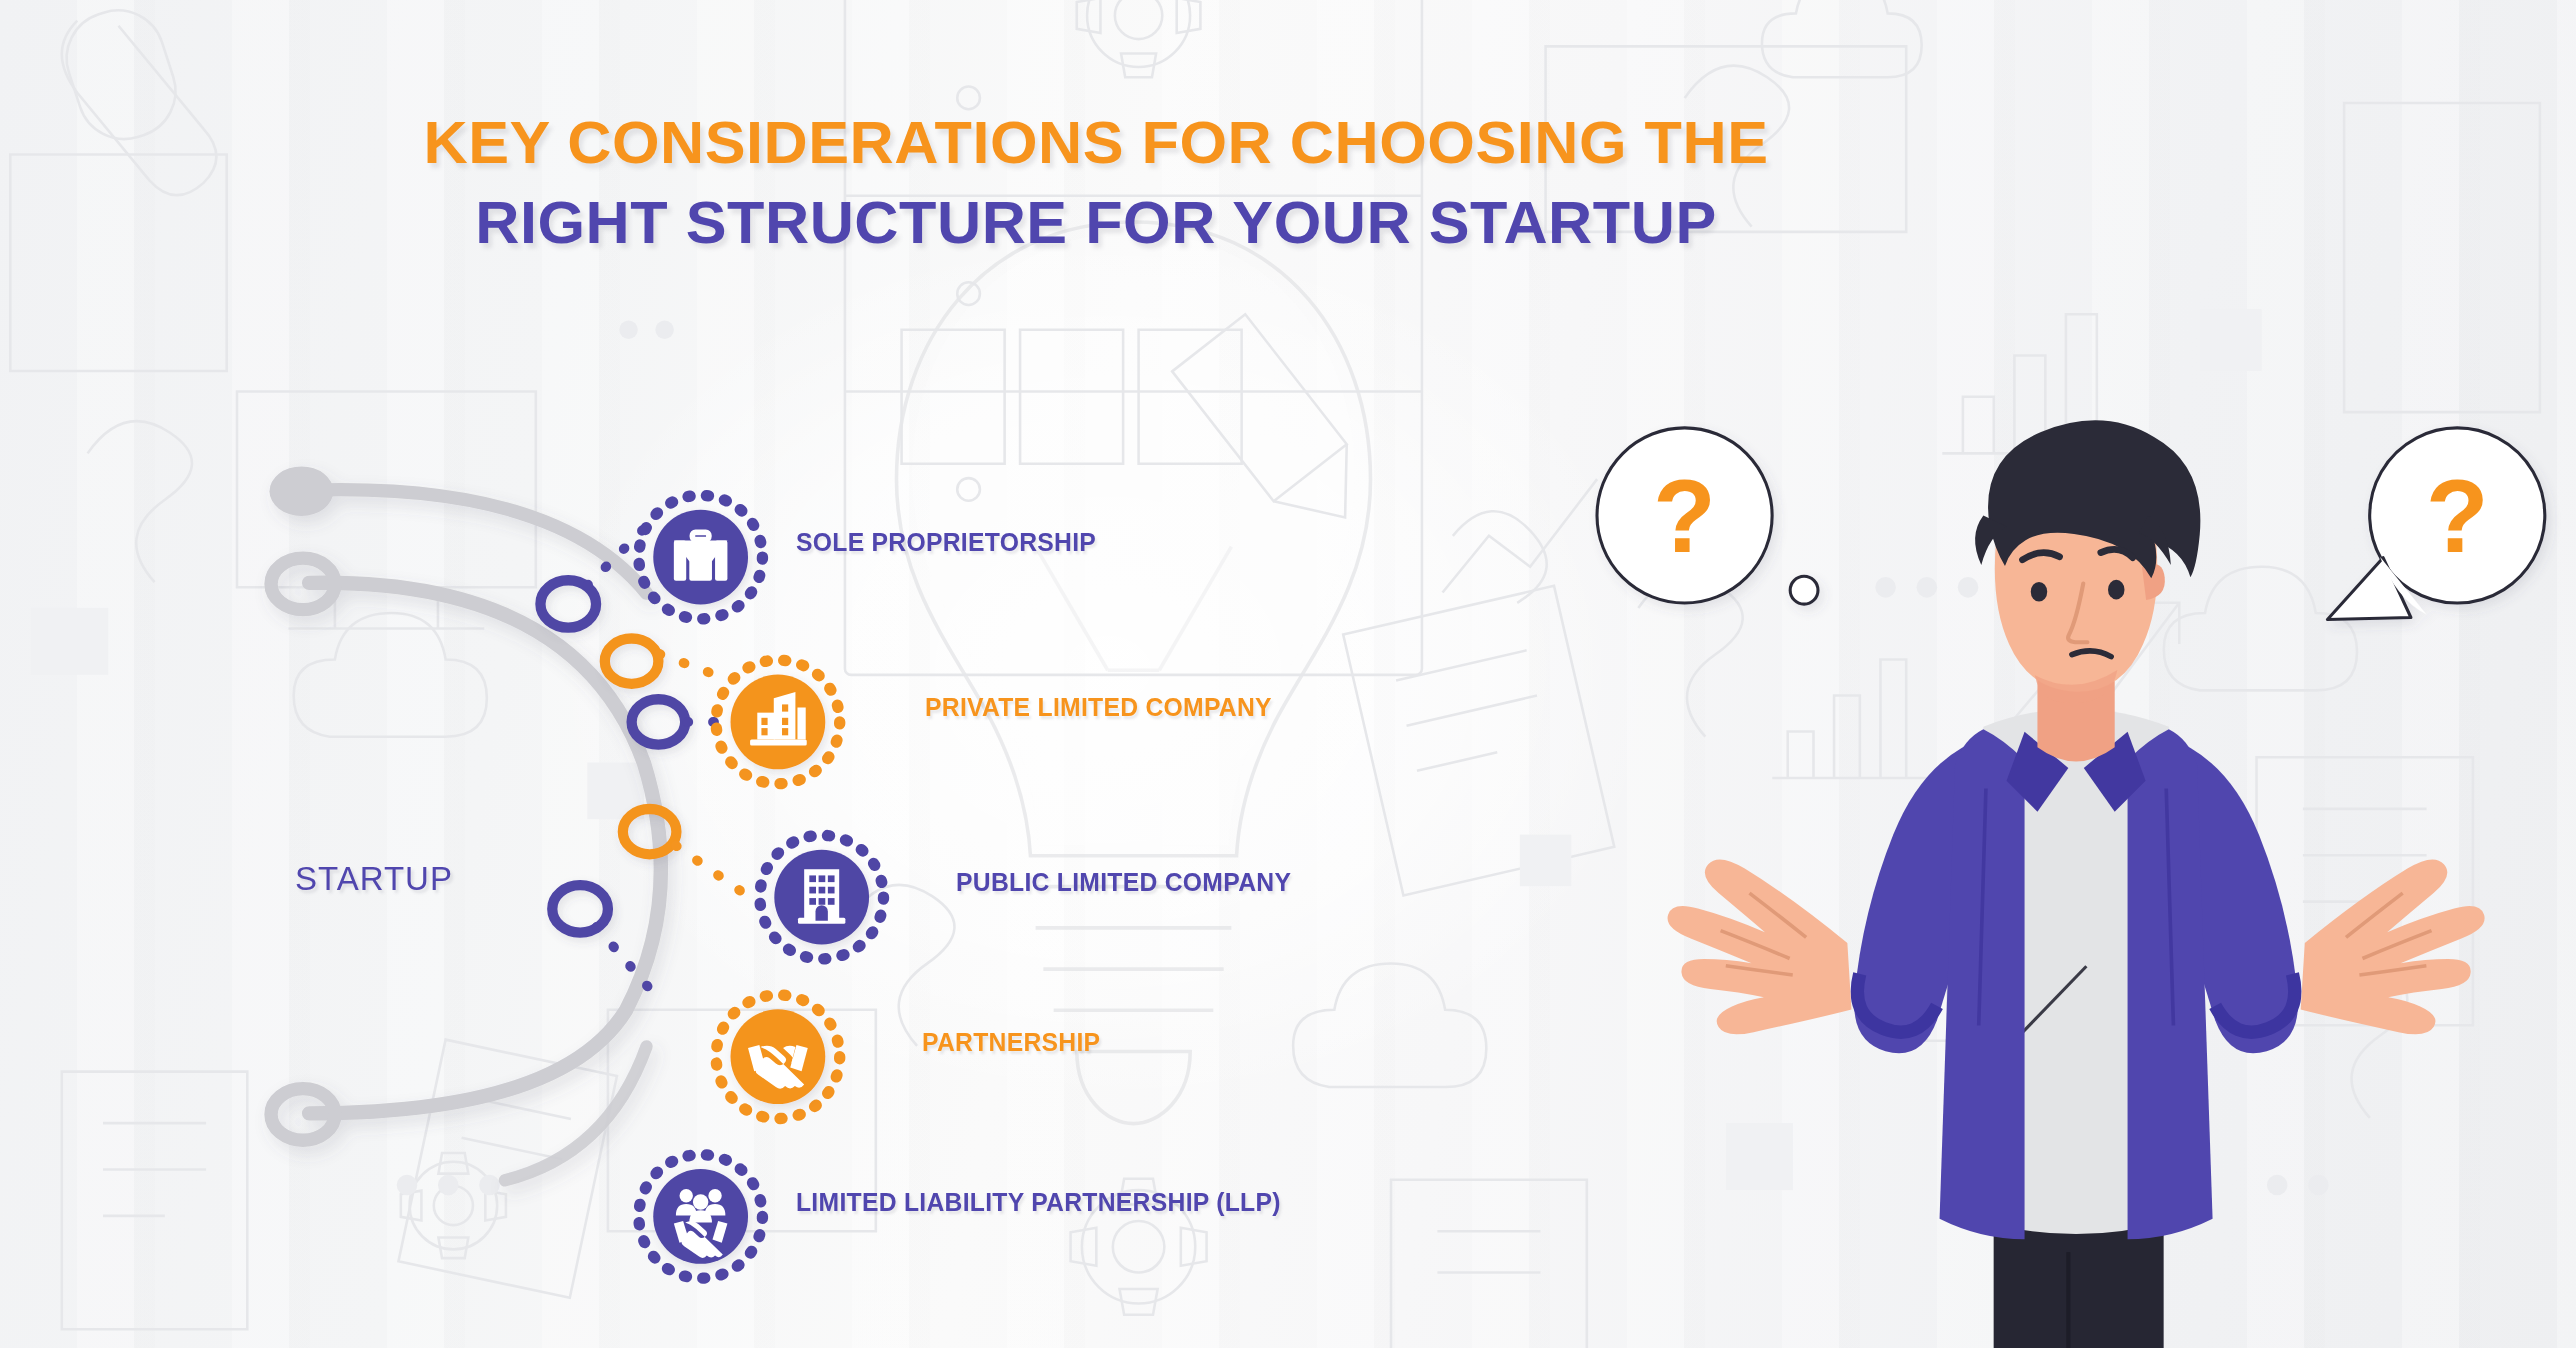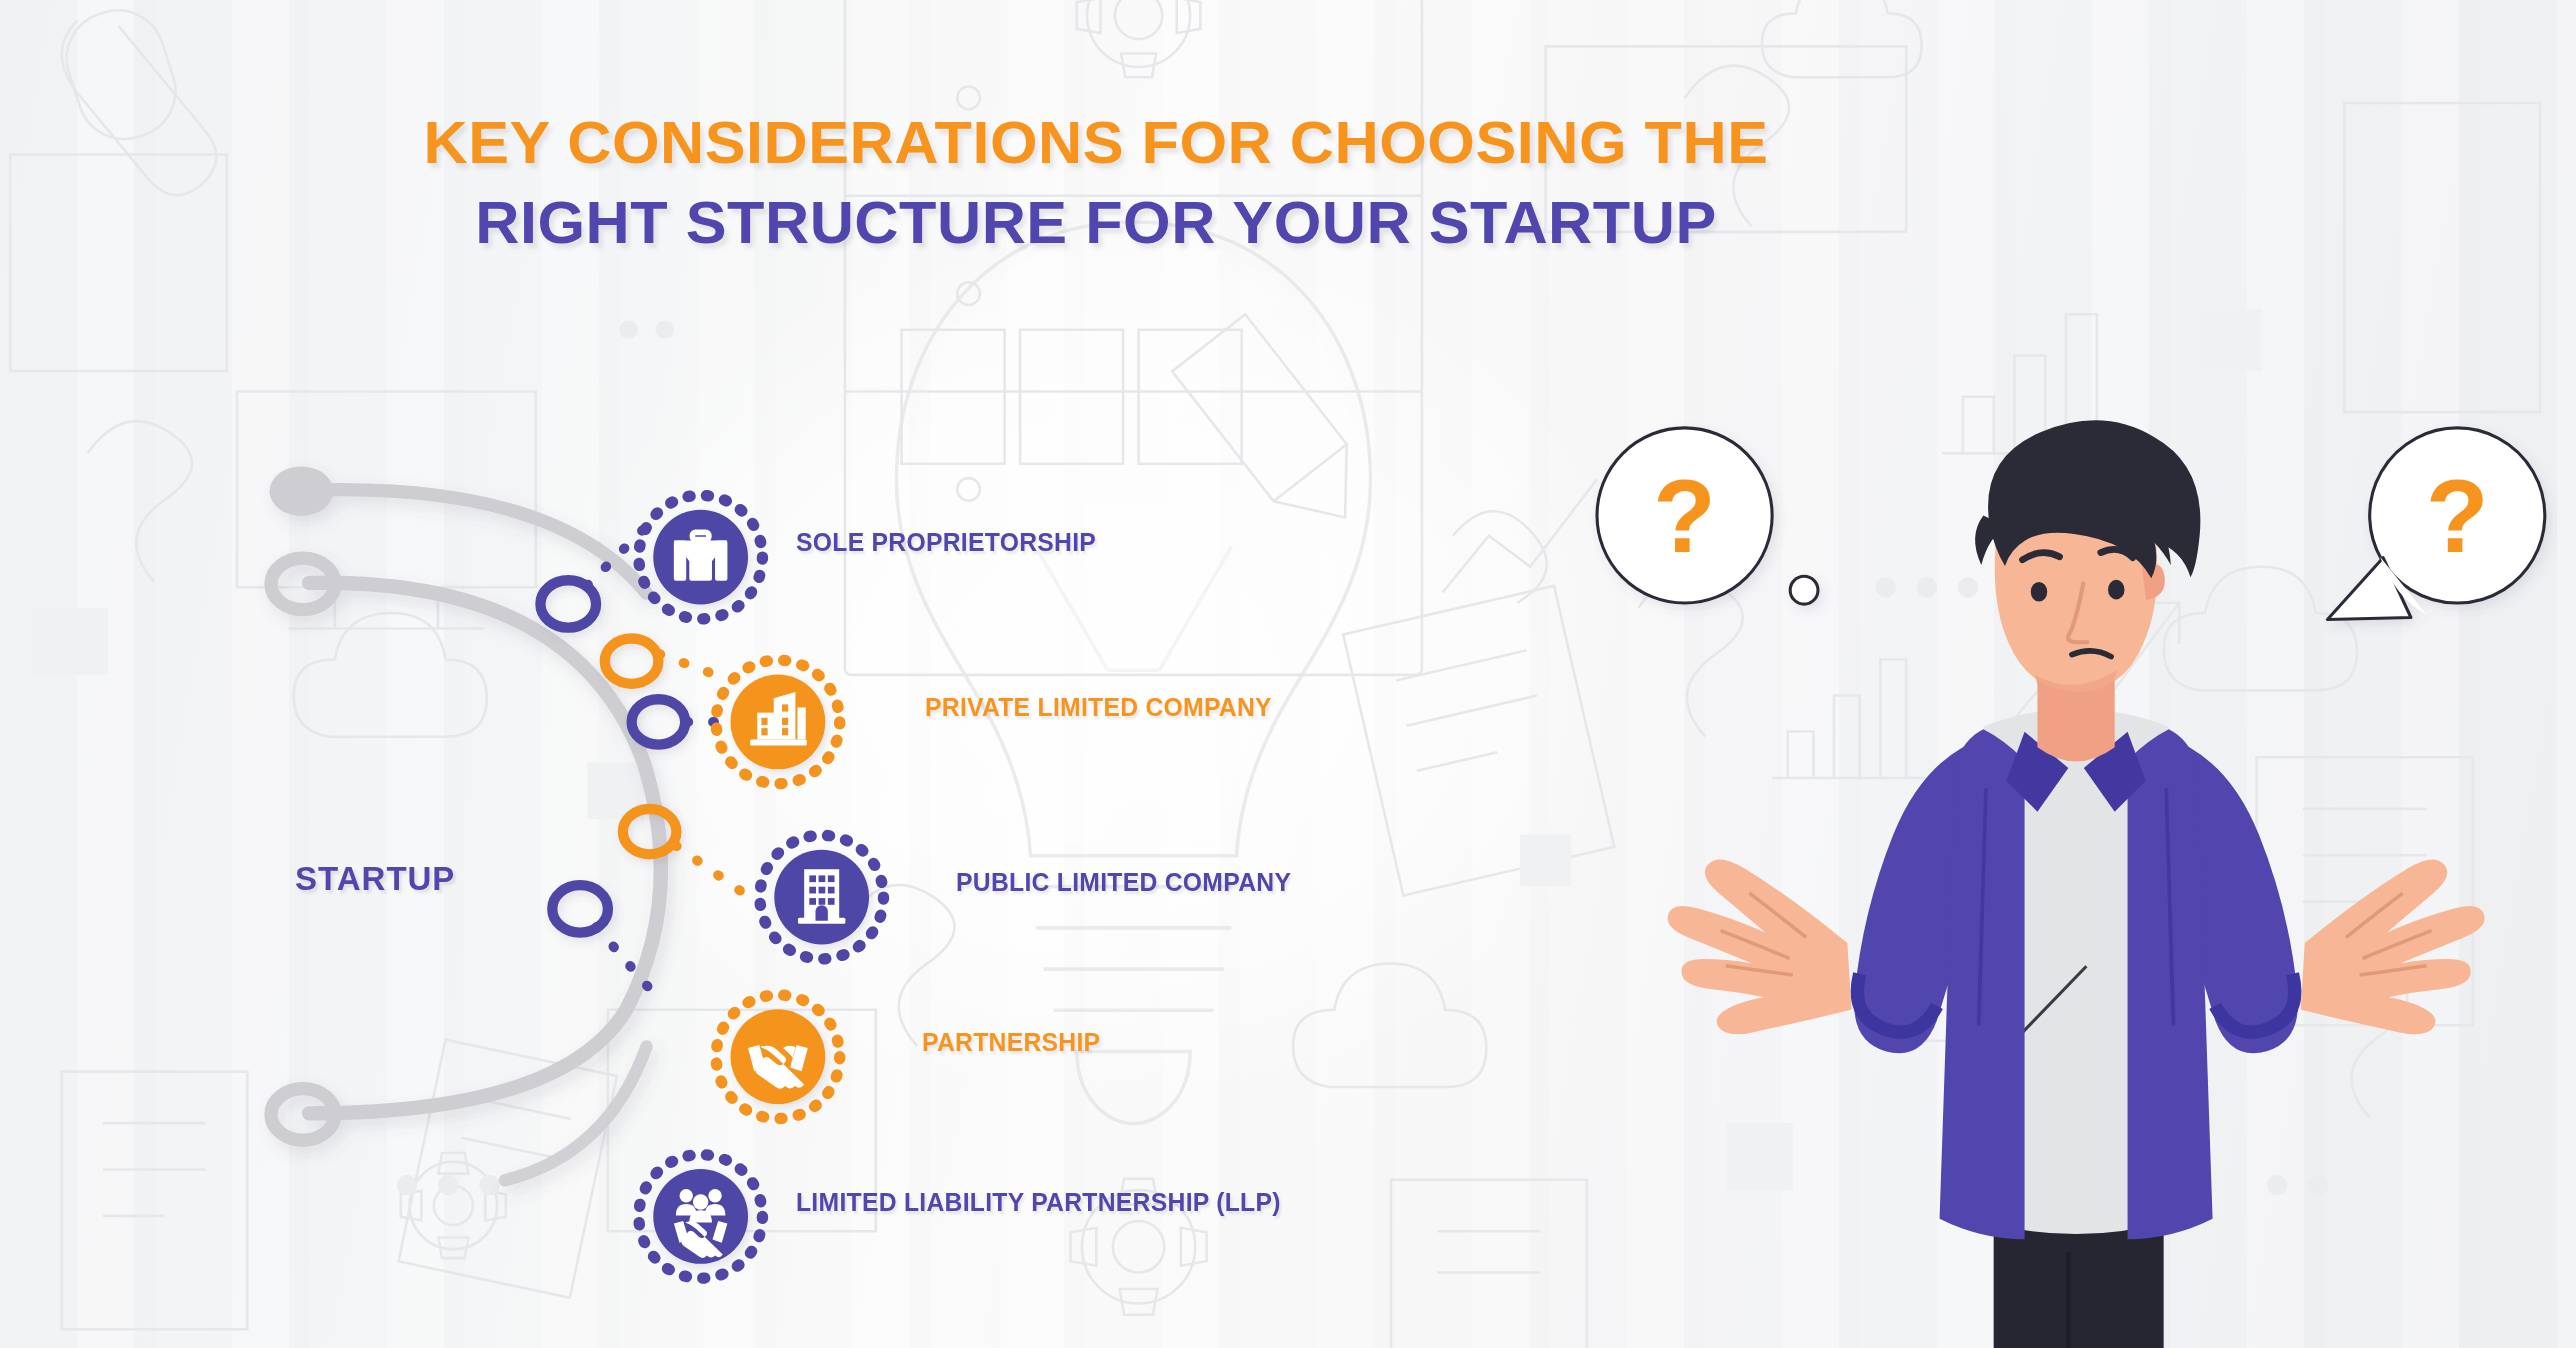--- a/index.html
+++ b/index.html
@@ -58,21 +58,21 @@
     transform-origin: left center;
     text-shadow: 2.1px 2.6px 2.6px rgba(90,90,110,0.13);
   }
   .lbl-purple { color:#5046ae; }
   .lbl-orange { color:#f7941d; }
 
   #startup-label {
     position:absolute;
     left:295px; top:818px;
     font-family:"Liberation Sans", sans-serif;
-    font-weight:700;
+    font-weight:400;
     font-size:33px;
     letter-spacing:1px;
     color:#5046ae;
     text-shadow: 2.6px 3.1px 3.1px rgba(90,90,110,0.15);
   }
 
   
   #character { position:absolute; left:1571px; top:397px; width:1005px; height:953px; z-index:7; }
 </style>
 </head>

